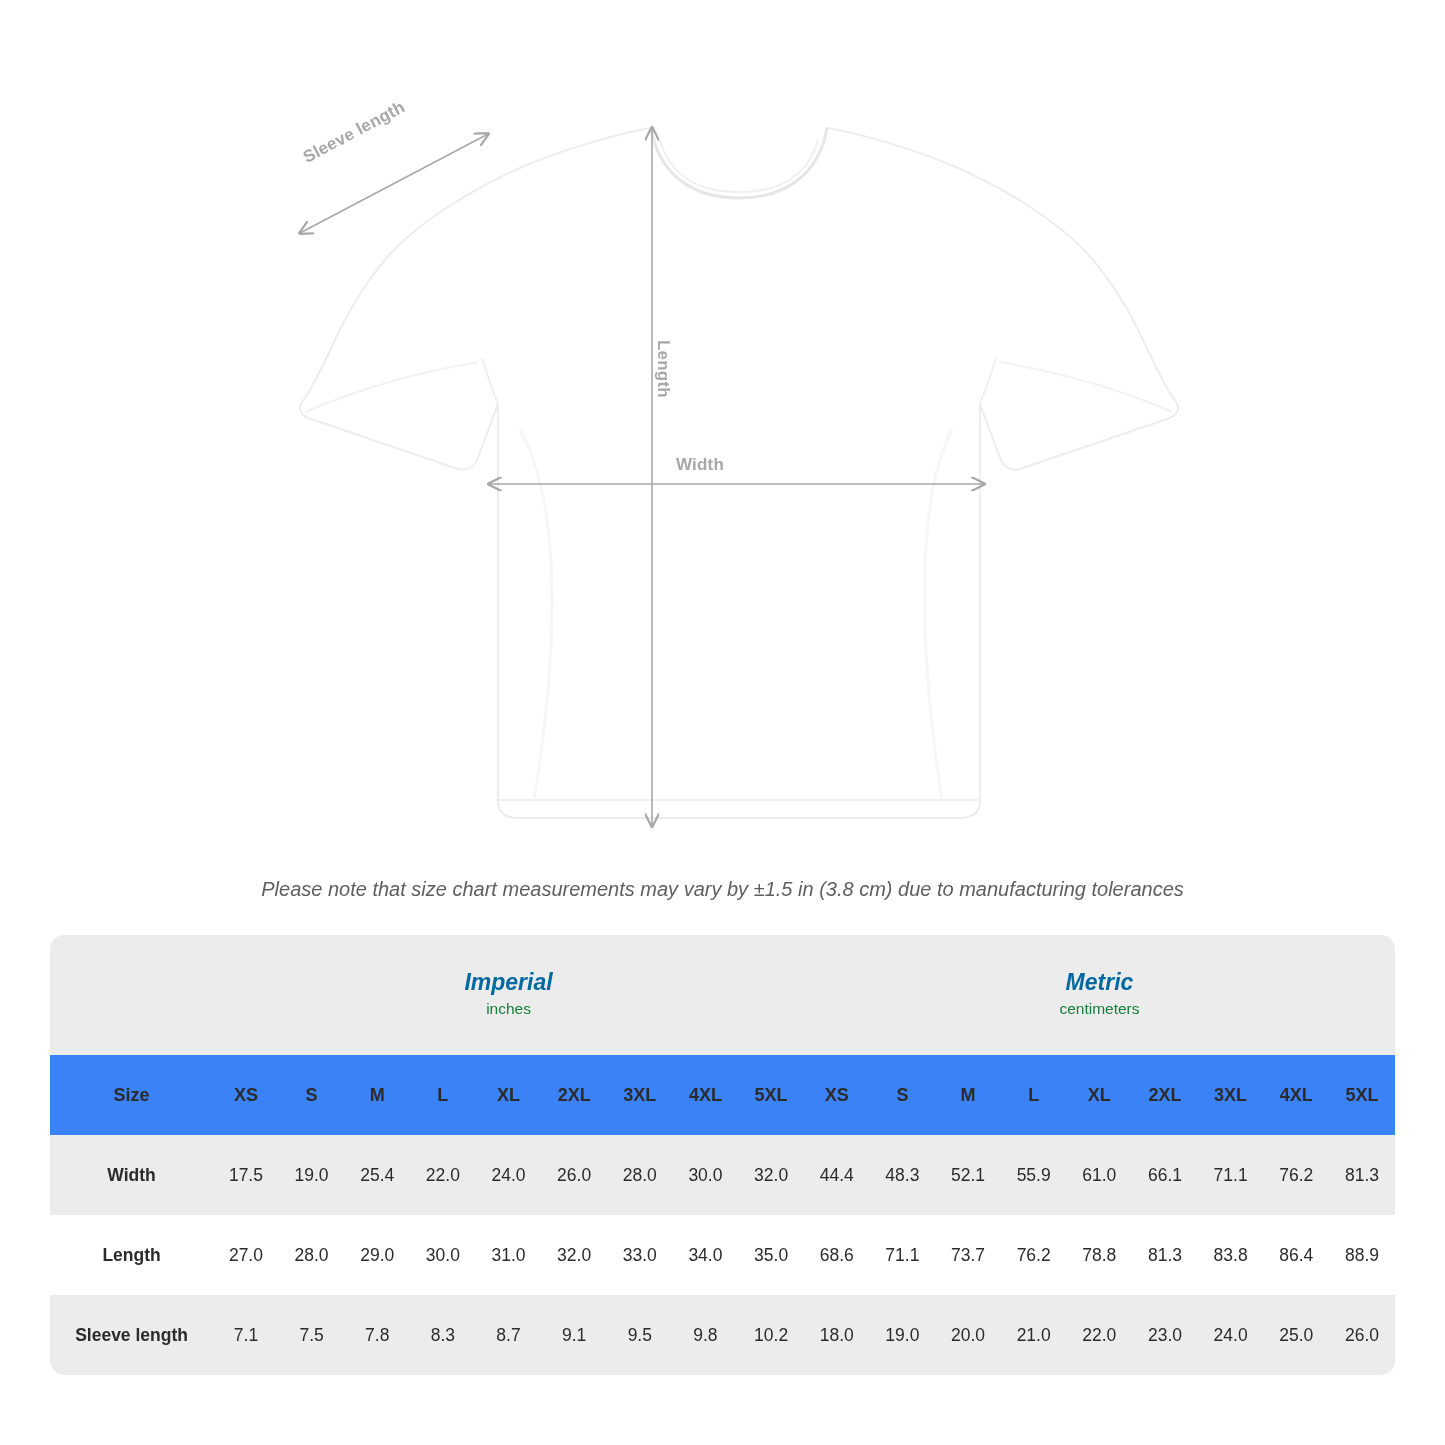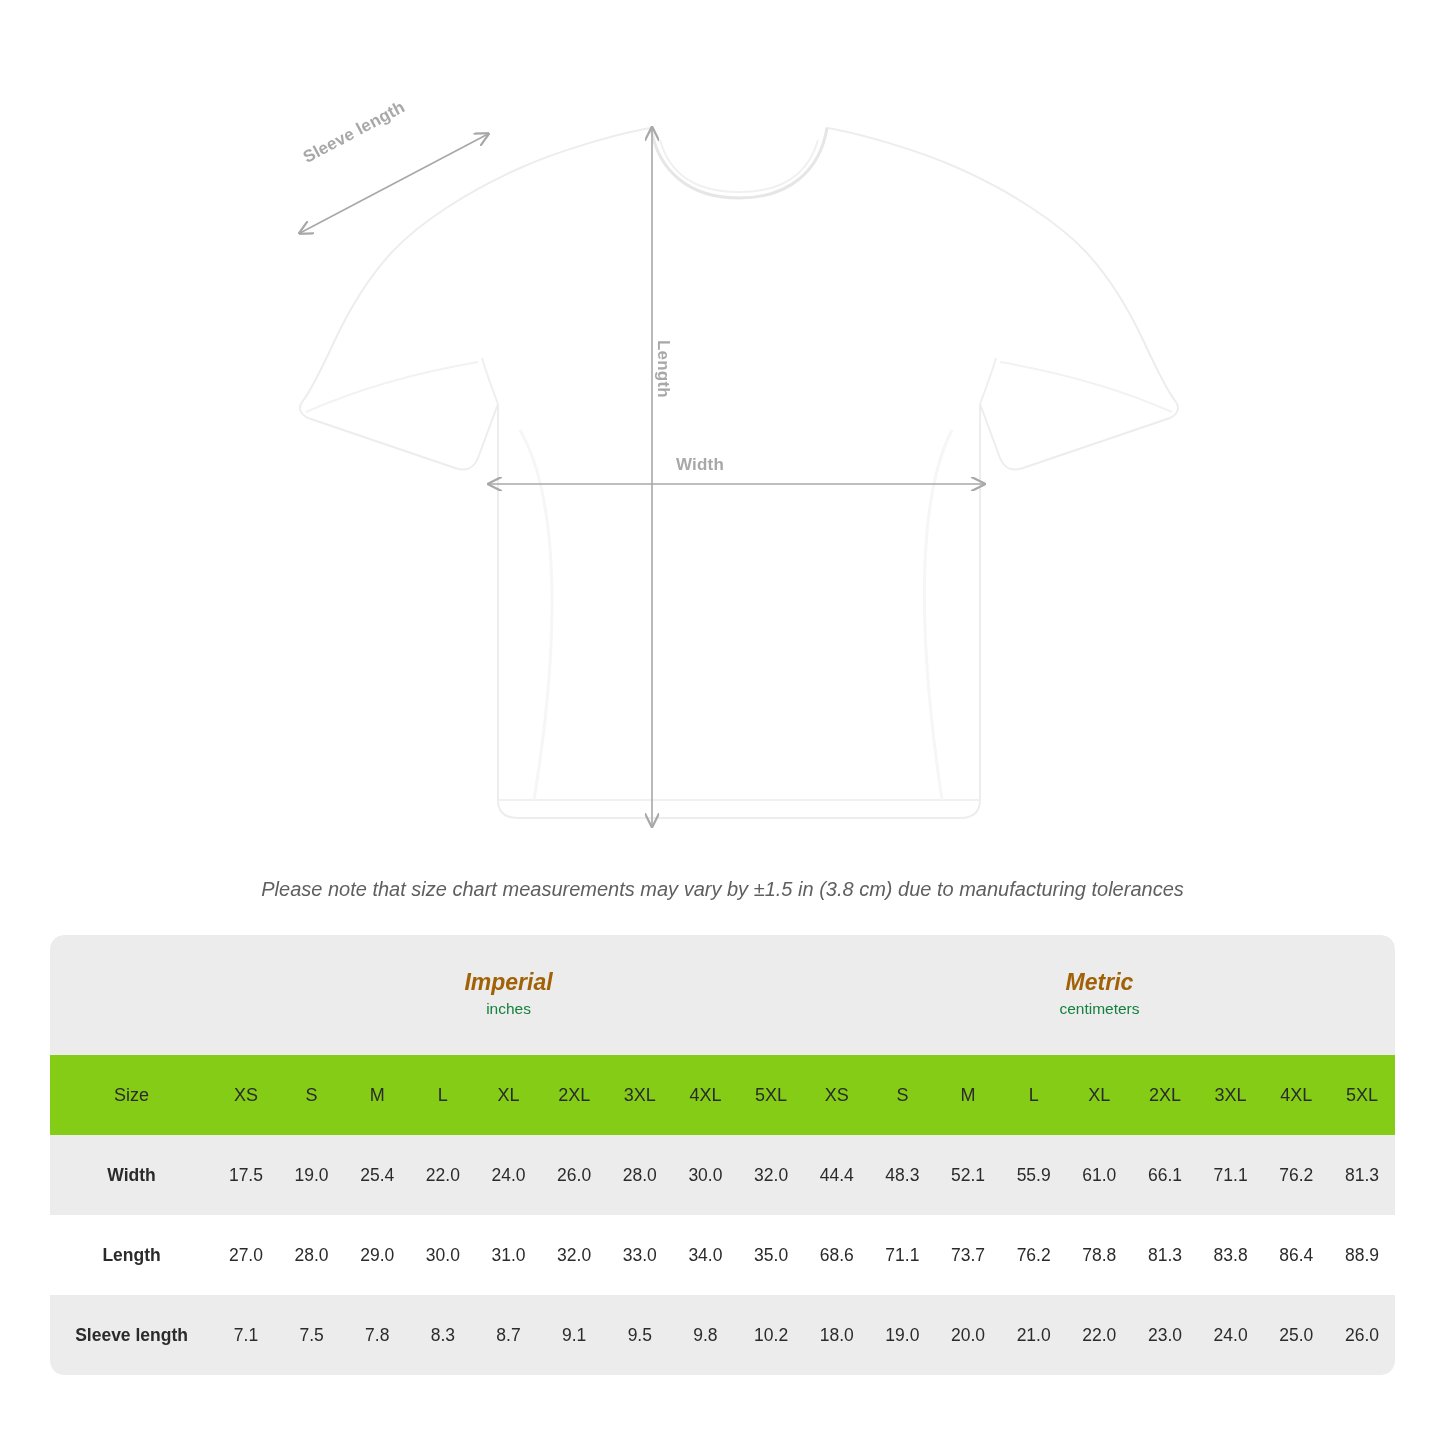--- a/index.html
+++ b/index.html
@@ -102,34 +102,34 @@
   tr.group-row td {
     background: #ececec;
     height: 120px;
   }
   tr.group-row td.g-first { border-top-left-radius: 14px; }
   tr.group-row td.g-last  { border-top-right-radius: 14px; }
   .group-title {
     font-size: 23px;
     font-style: italic;
     font-weight: bold;
-    color: #a16207;
+    color: #0369a1;
     line-height: 1.25;
   }
   .group-sub {
     font-size: 15.5px;
     color: #15803d;
     font-style: normal;
     font-weight: normal;
     line-height: 1.6;
   }
 
   tr.size-row td {
-    background: #84cc16;
-    font-weight: normal;
+    background: #3b82f6;
+    font-weight: bold;
     font-size: 18px;
     color: #2b2b2b;
   }
   tr.data-row td { background: #ececec; }
   tr.data-row.alt td { background: #ffffff; }
   td.row-header {
     font-weight: bold;
     font-size: 18px;
     color: #2b2b2b;
   }

